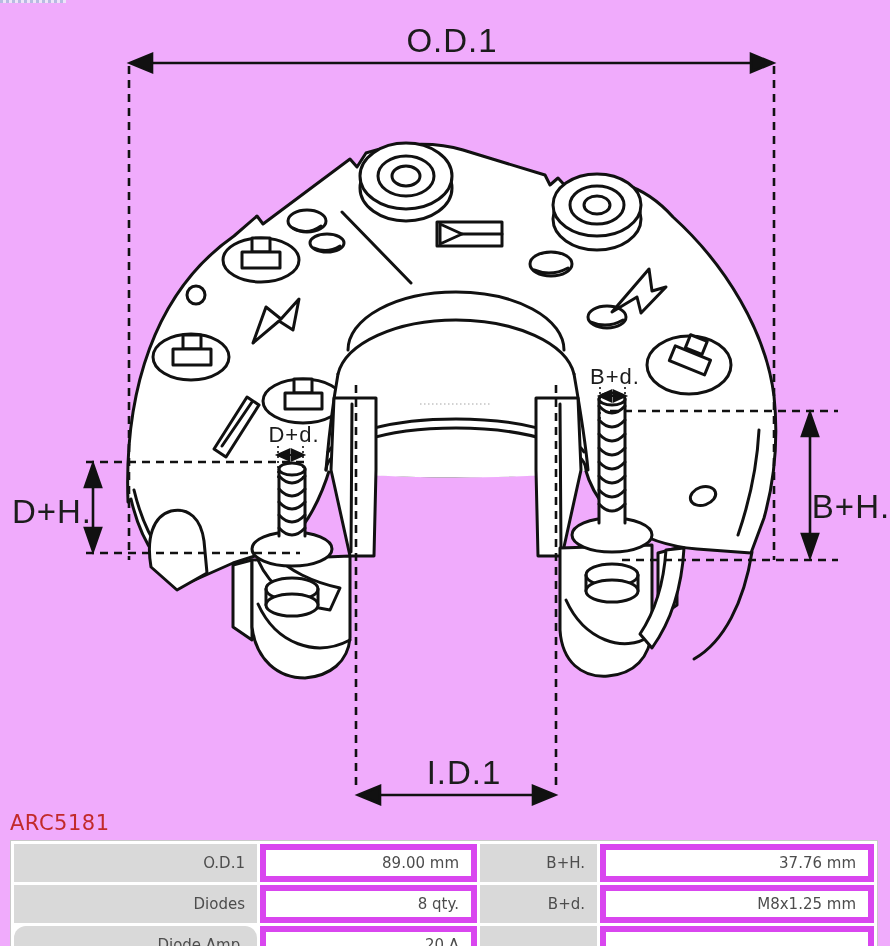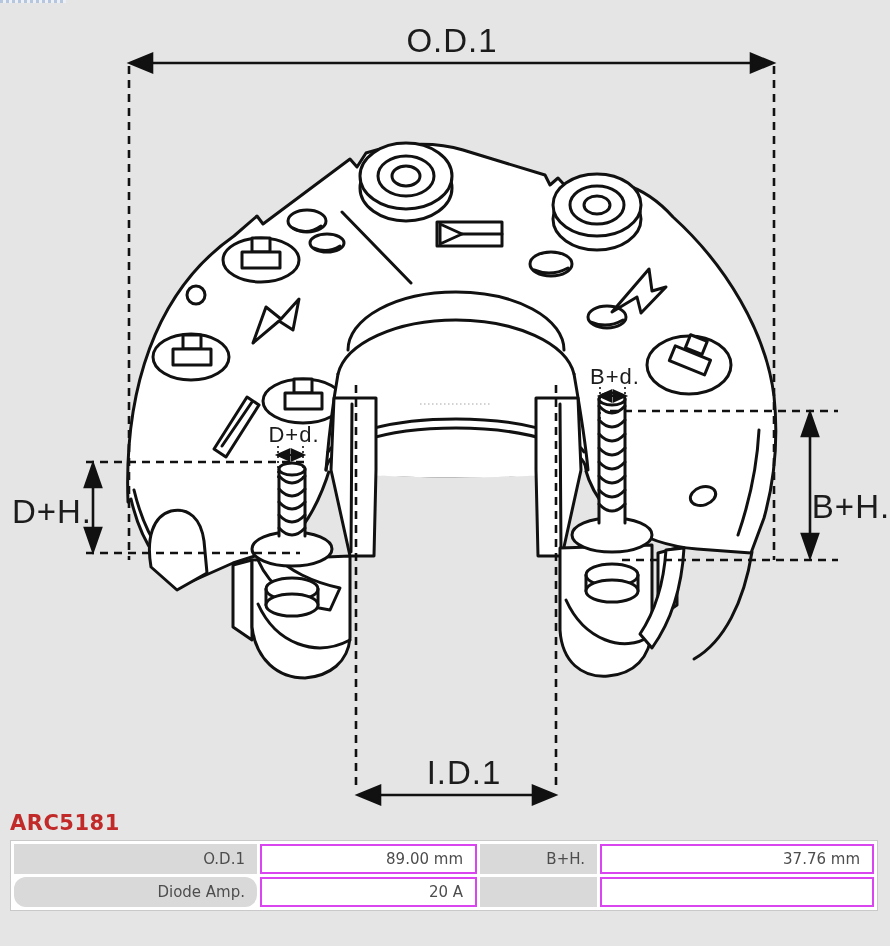--- a/index.html
+++ b/index.html
@@ -1,31 +1,31 @@
 <!DOCTYPE html>
 <html><head>
 <meta charset="utf-8">
 <style>
   html,body{margin:0;padding:0;background:#fff;}
-  .canvas{position:relative;width:890px;height:946px;background:#e5e5e5;overflow:hidden;
+  .canvas{position:relative;width:890px;height:946px;background:#f0abfc;overflow:hidden;
           font-family:"DejaVu Sans","Liberation Sans",sans-serif;}
   .edge-artifact{position:absolute;left:0;top:0;width:66px;height:3px;
      background:repeating-linear-gradient(90deg,#a9bedb 0 3px,#eef2f9 3px 6px);opacity:.8;}
   svg.drawing{position:absolute;left:0;top:0;}
   .dim-label{font-family:"Liberation Sans","DejaVu Sans",sans-serif;fill:#1c1c1c;letter-spacing:1px;}
   .dim-big{font-size:33px;}
   .dim-small{font-size:22px;}
-  .part-number{position:absolute;left:10px;top:811px;font-size:21px;font-weight:700;
+  .part-number{position:absolute;left:10px;top:811px;font-size:21px;font-weight:400;
      color:#c22a2a;letter-spacing:.5px;}
   table.specs{position:absolute;left:10px;top:840px;width:868px;
      border-collapse:separate;border-spacing:3px;border:1px solid #c9c9c9;background:#fff;}
   table.specs td{height:26px;font-size:15px;color:#4d4d4d;text-align:right;
      padding:0 12px 0 0;white-space:nowrap;}
   td.lbl{background:#d9d9d9;}
-  td.val{background:#ffffff;border:2px solid #d946ef;}
+  td.val{background:#ffffff;border:6px solid #d946ef;}
 </style>
 </head>
 <body>
 
 <div class="canvas">
 
   <div class="edge-artifact"></div>
 
   <svg class="drawing" width="890" height="808" viewBox="0 0 890 808">
     <g fill="none" stroke="#111" stroke-width="3" stroke-linejoin="round" stroke-linecap="round">
@@ -229,20 +229,26 @@
         <col>
       </colgroup>
     <tbody>
       <tr>
         <td class="lbl" style="background: rgb(217, 217, 217);">O.D.1</td>
         <td class="val">89.00 mm</td>
         <td class="lbl" style="background: rgb(217, 217, 217);">B+H.</td>
         <td class="val">37.76 mm</td>
       </tr>
       <tr>
+        <td class="lbl" style="background: rgb(217, 217, 217);">Diodes</td>
+        <td class="val">8 qty.</td>
+        <td class="lbl" style="background: rgb(217, 217, 217);">B+d.</td>
+        <td class="val">M8x1.25 mm</td>
+      </tr>
+      <tr>
         <td class="lbl" style="background: rgb(217, 217, 217); border-radius: 12px;">Diode Amp.</td>
         <td class="val">20 A</td>
         <td class="lbl" style="background: rgb(217, 217, 217);"></td>
         <td class="val"></td>
       </tr>
     </tbody>
   </table>
 
 </div>
 

